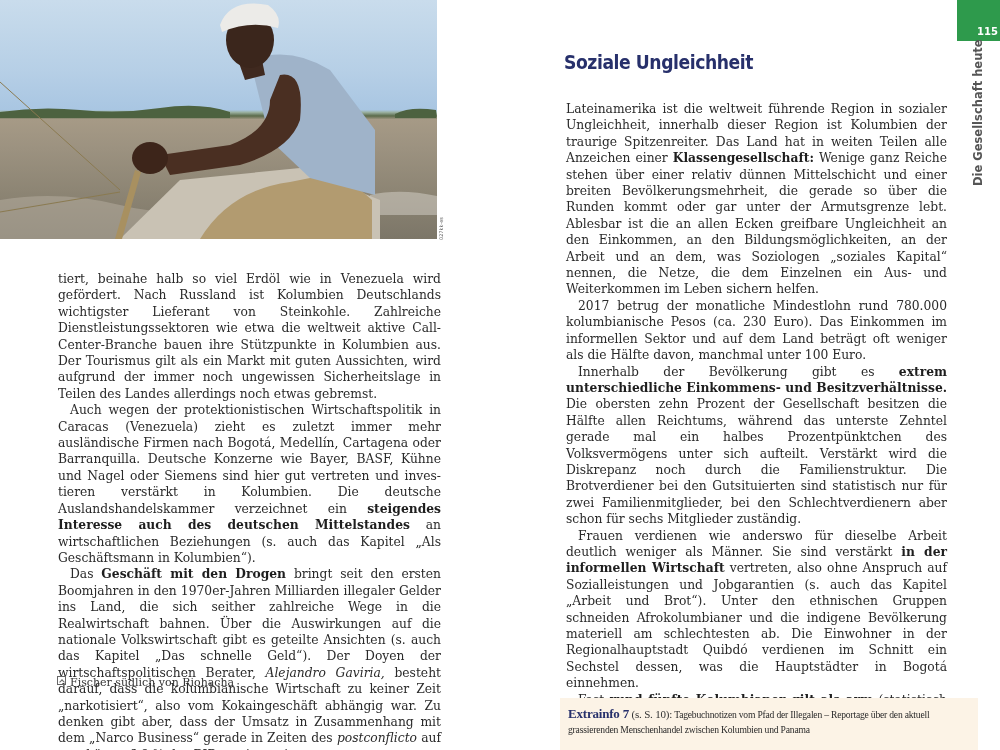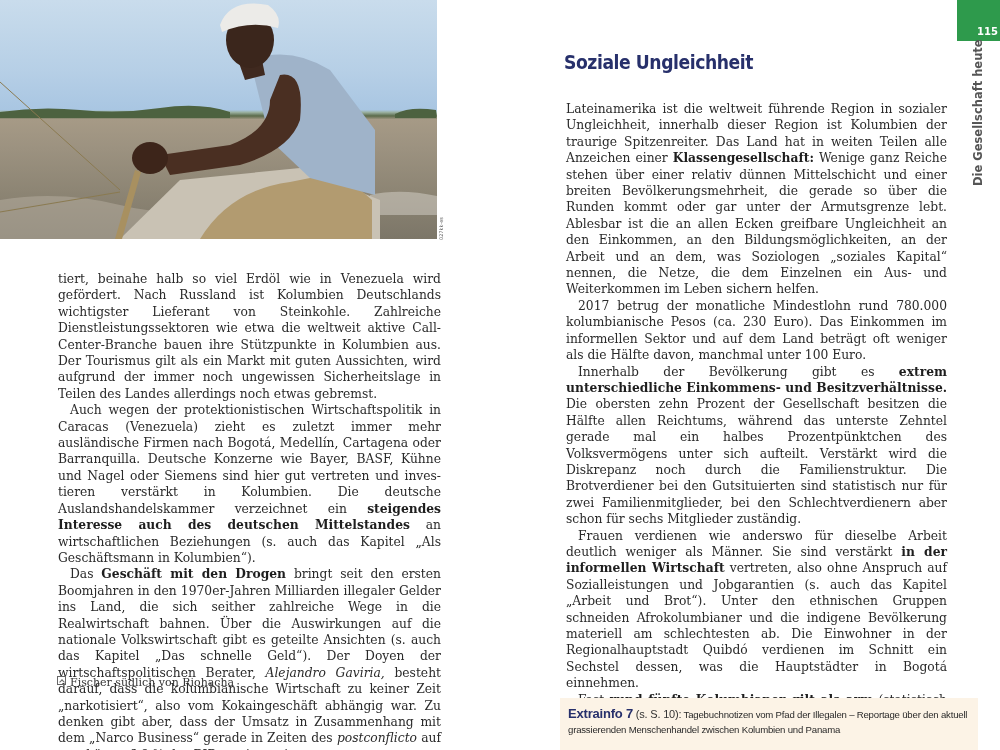--- a/index.html
+++ b/index.html
@@ -58,21 +58,21 @@
     }
     .chapter-label {
       position:absolute; left:968px; top:58px; height:128px; width:20px;
       writing-mode:vertical-rl; transform:rotate(180deg);
       font-family:"DejaVu Sans", sans-serif; font-weight:bold; font-size:11.5px; color:#555;
       white-space:nowrap; display:flex; align-items:center; justify-content:flex-start;
     }
 
     .extrainfo {
       position:absolute; left:560px; top:698px; width:418px; height:52px; background:#fcf3e6;
-      box-sizing:border-box; padding:8px 8px; font-family:Liberation Sans, sans-serif;
+      box-sizing:border-box; padding:8px 8px; font-family:Liberation Serif, serif;
       font-size:9.6px; line-height:15px; color:#2a2a2a; letter-spacing:-0.2px;
     }
     .extrainfo .ex-title { font-weight:bold; font-size:13px; color:#27306b; }
     .extrainfo .ex-ref { font-size:11px; color:#333; }
   </style>
 </head>
 <body>
 
 <div class="page-left">
   <div class="photo">

